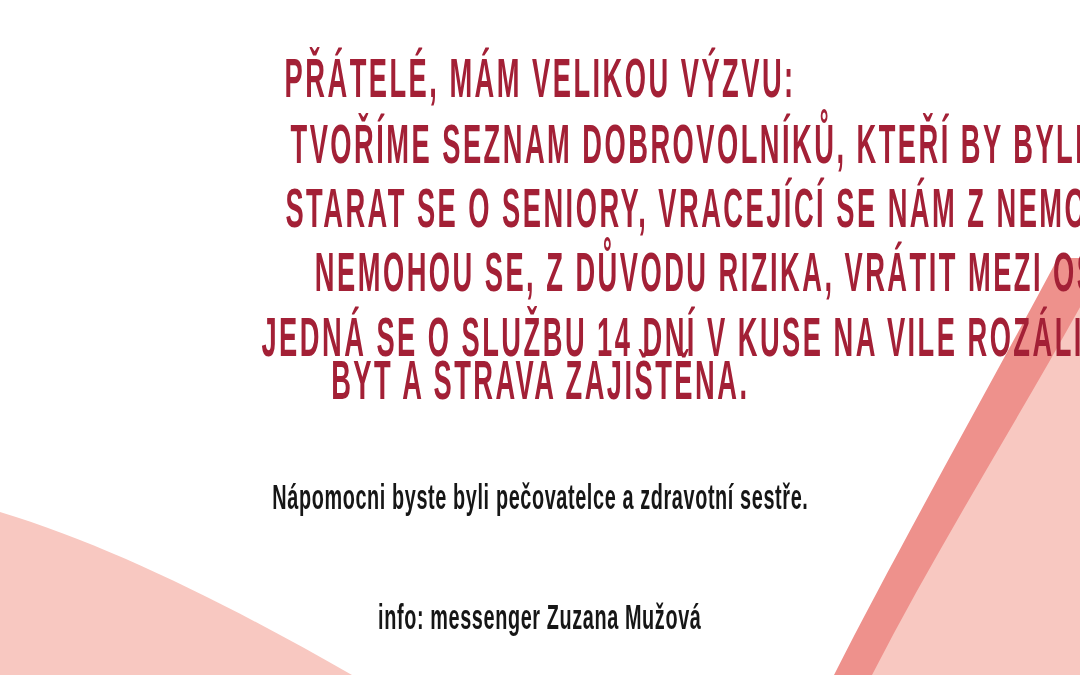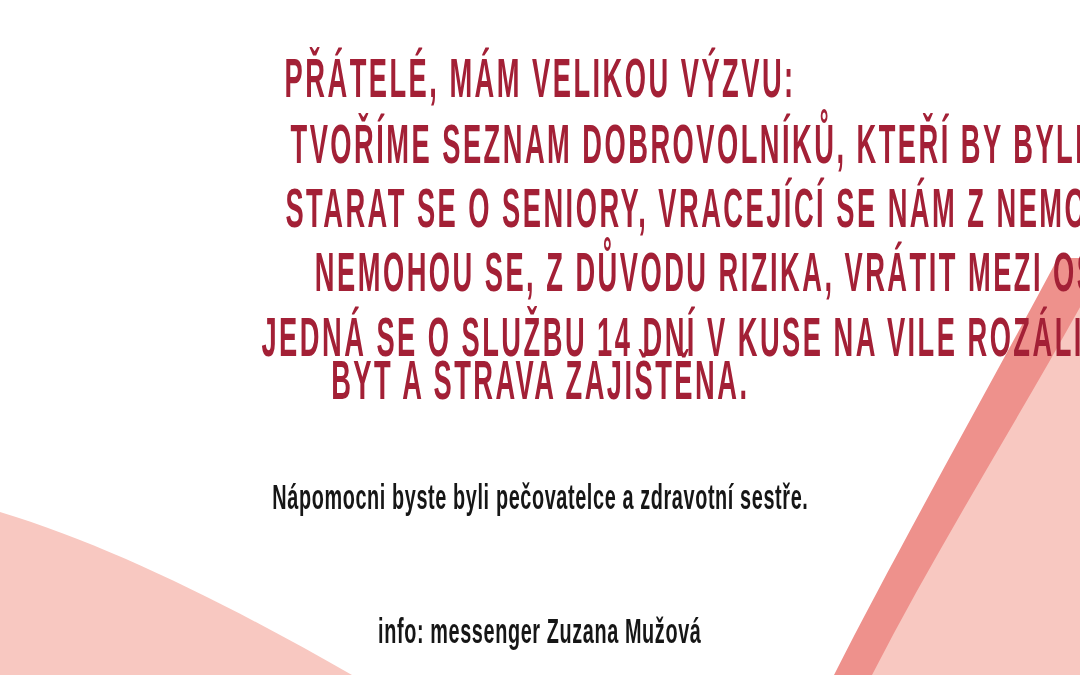--- a/index.html
+++ b/index.html
@@ -50,21 +50,21 @@
   }
   .black-line > span { transform: scale(0.62, 1.12); }
 
   .l1 { top: 46px; }
   .l2 { top: 112px; }
   .l3 { top: 176px; }
   .l4 { top: 240px; }
   .l5 { top: 305px; }
   .l6 { top: 348px; }
   .b1 { top: 477px; }
-  .b2 { top: 611px; }
+  .b2 { top: 597px; }
 </style>
 </head>
 <body>
 
 <div class="poster">
 
   <svg class="shapes" viewBox="0 0 1080 675" xmlns="http://www.w3.org/2000/svg">
 
     <path d="M 0 512 C 110 545, 235 608, 352 675 L 0 675 Z" fill="#f8c8c1"></path>
 

